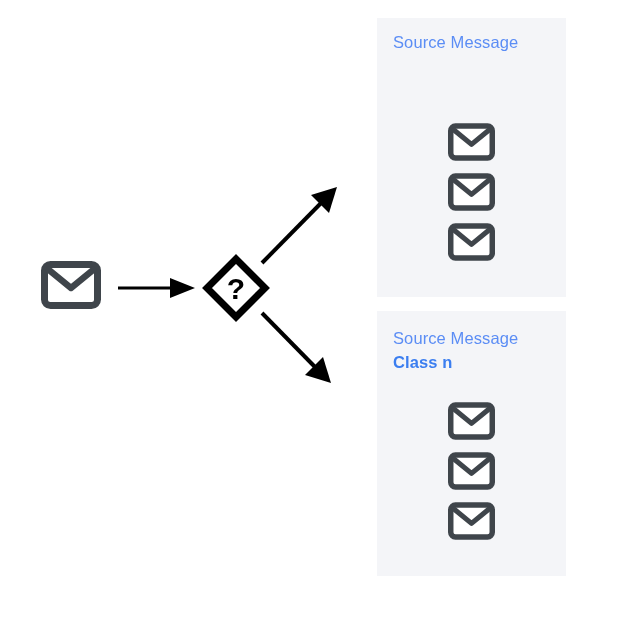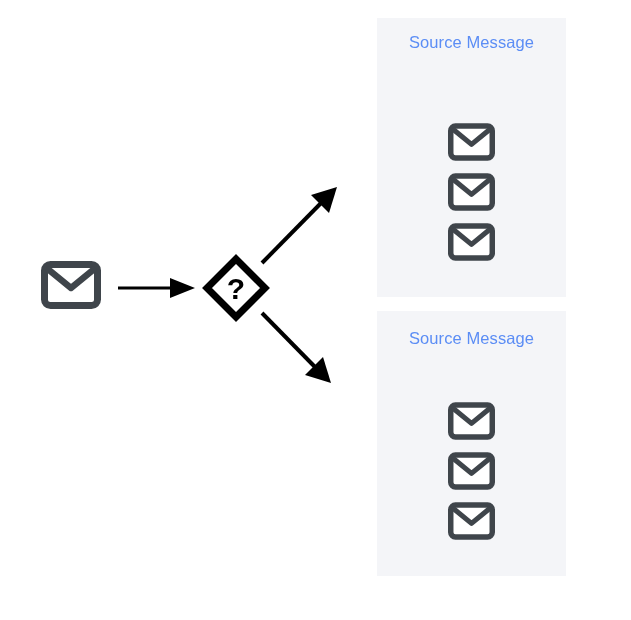--- a/index.html
+++ b/index.html
@@ -27,23 +27,22 @@
   .class-panel {
     position: absolute;
     background: #f4f5f8;
     box-sizing: border-box;
   }
   #panel-class-1 { left: 377px; top: 18px;  width: 189px; height: 279px; }
   #panel-class-n { left: 377px; top: 311px; width: 189px; height: 265px; }
 
   .panel-heading {
     position: absolute;
-    left: 0;
+    left: 16px;
     width: 100%;
-    text-align: center;
     line-height: 1.25;
   }
   #panel-class-1 .panel-heading { top: 14px; }
   #panel-class-n .panel-heading { top: 17px; }
 
   .panel-title {
     display: block;
     font-size: 16.5px;
     font-weight: 400;
     color: #5b8df5;
@@ -162,20 +161,21 @@
           <rect x="3.5" y="3.5" width="53" height="41" rx="6" ry="6" fill="#ffffff" stroke="#3f454b" stroke-width="7"></rect>
           <path d="M 8 9 L 30 27 L 52 9" fill="none" stroke="#3f454b" stroke-width="6.5" stroke-linecap="round" stroke-linejoin="round"></path>
         </svg>
       </div>
     </div>
   </div>
 
   <div id="panel-class-n" class="class-panel">
     <div class="panel-heading">
       <span class="panel-title">Source Message</span>
+      <span class="panel-subtitle">Class n</span>
     </div>
     <div class="envelope-list">
       <div class="envelope-icon">
         <svg width="47" height="38" viewBox="0 0 60 48" xmlns="http://www.w3.org/2000/svg">
           <rect x="3.5" y="3.5" width="53" height="41" rx="6" ry="6" fill="#ffffff" stroke="#3f454b" stroke-width="7"></rect>
           <path d="M 8 9 L 30 27 L 52 9" fill="none" stroke="#3f454b" stroke-width="6.5" stroke-linecap="round" stroke-linejoin="round"></path>
         </svg>
       </div>
       <div class="envelope-icon">
         <svg width="47" height="38" viewBox="0 0 60 48" xmlns="http://www.w3.org/2000/svg">

